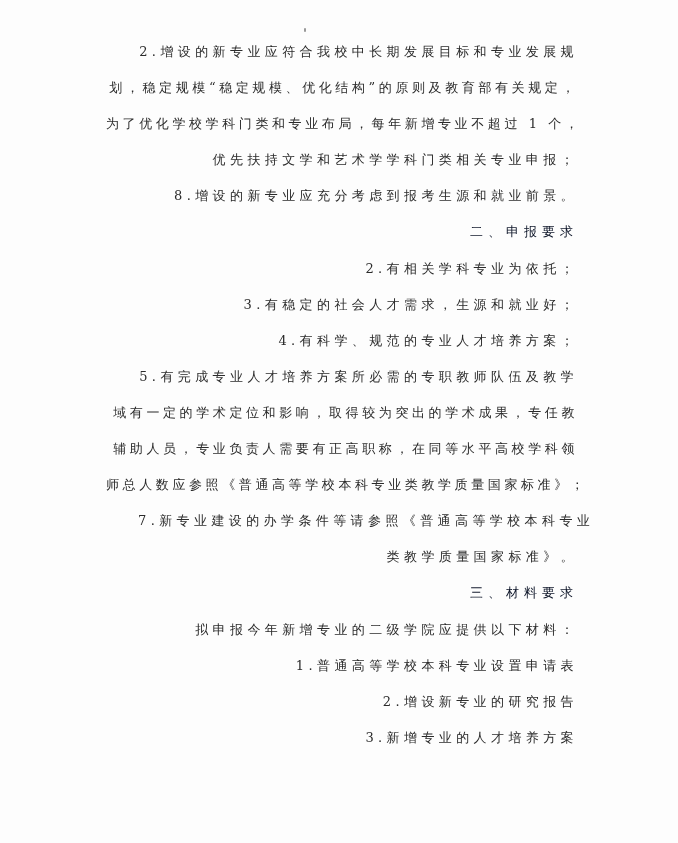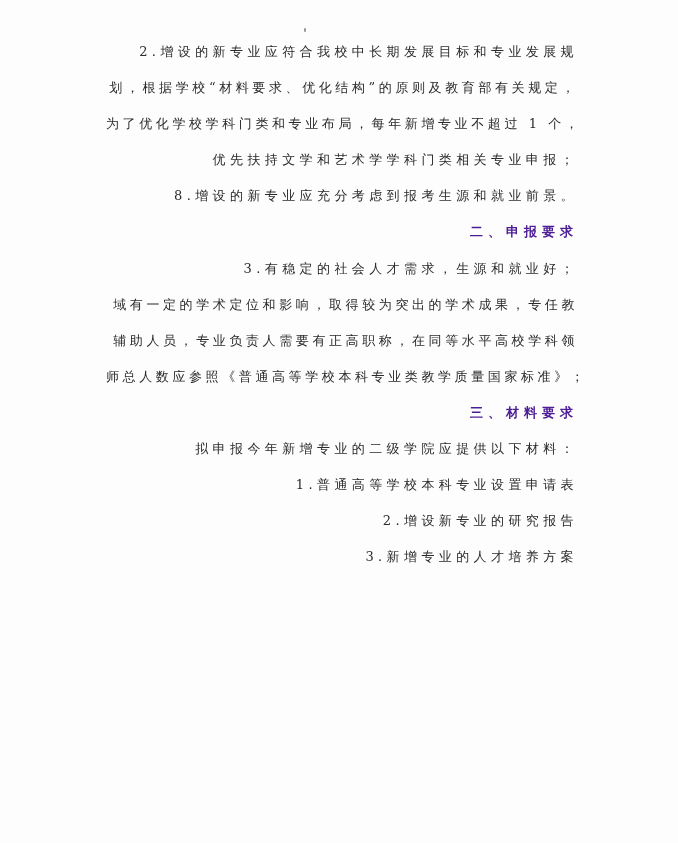--- a/index.html
+++ b/index.html
@@ -44,57 +44,64 @@
       letter-spacing: 4.4px;
       white-space: nowrap;
       color: #2b2b2b;
       text-align: right;
     }
     .indent {
       padding-left: 32px;
     }
     .heading {
       font-family: "DejaVu Sans", "Liberation Sans", sans-serif;
-      font-weight: bold;
+      font-weight: normal;
       letter-spacing: 5px;
-      color: #4c1d95;
+      color: #0f172a;
     }
     .tight { letter-spacing: 3.6px; }
   </style>
 </head>
 <body>
 
 <div class="page">
   <div class="scan-mark"></div>
 
   <div class="content">
 
     <div>
       <div class="line indent">2.增设的新专业应符合我校中长期发展目标和专业发展规</div>
-      <div class="line tight">划，根据学校“材料要求、优化结构”的原则及教育部有关规定，</div>
+      <div class="line tight">划，稳定规模“稳定规模、优化结构”的原则及教育部有关规定，</div>
       <div class="line tight">为了优化学校学科门类和专业布局，每年新增专业不超过 1 个，</div>
       <div class="line">优先扶持文学和艺术学学科门类相关专业申报；</div>
     </div>
 
     <div>
       <div class="line indent">8.增设的新专业应充分考虑到报考生源和就业前景。</div>
     </div>
 
     <div>
       <div class="line indent heading">二、申报要求</div>
 
+      <div class="line indent">2.有相关学科专业为依托；</div>
       <div class="line indent">3.有稳定的社会人才需求，生源和就业好；</div>
+      <div class="line indent">4.有科学、规范的专业人才培养方案；</div>
 
       <div>
+        <div class="line indent">5.有完成专业人才培养方案所必需的专职教师队伍及教学</div>
         <div class="line tight">域有一定的学术定位和影响，取得较为突出的学术成果，专任教</div>
         <div class="line tight">辅助人员，专业负责人需要有正高职称，在同等水平高校学科领</div>
         <div class="line tight">师总人数应参照《普通高等学校本科专业类教学质量国家标准》；</div>
       </div>
 
 
+      <div>
+        <div class="line indent">7.新专业建设的办学条件等请参照《普通高等学校本科专业</div>
+        <div class="line">类教学质量国家标准》。</div>
+      </div>
     </div>
 
     <div>
       <div class="line indent heading">三、材料要求</div>
       <div class="line indent">拟申报今年新增专业的二级学院应提供以下材料：</div>
       <div class="line indent">1.普通高等学校本科专业设置申请表</div>
       <div class="line indent">2.增设新专业的研究报告</div>
       <div class="line indent">3.新增专业的人才培养方案</div>
     </div>
 

